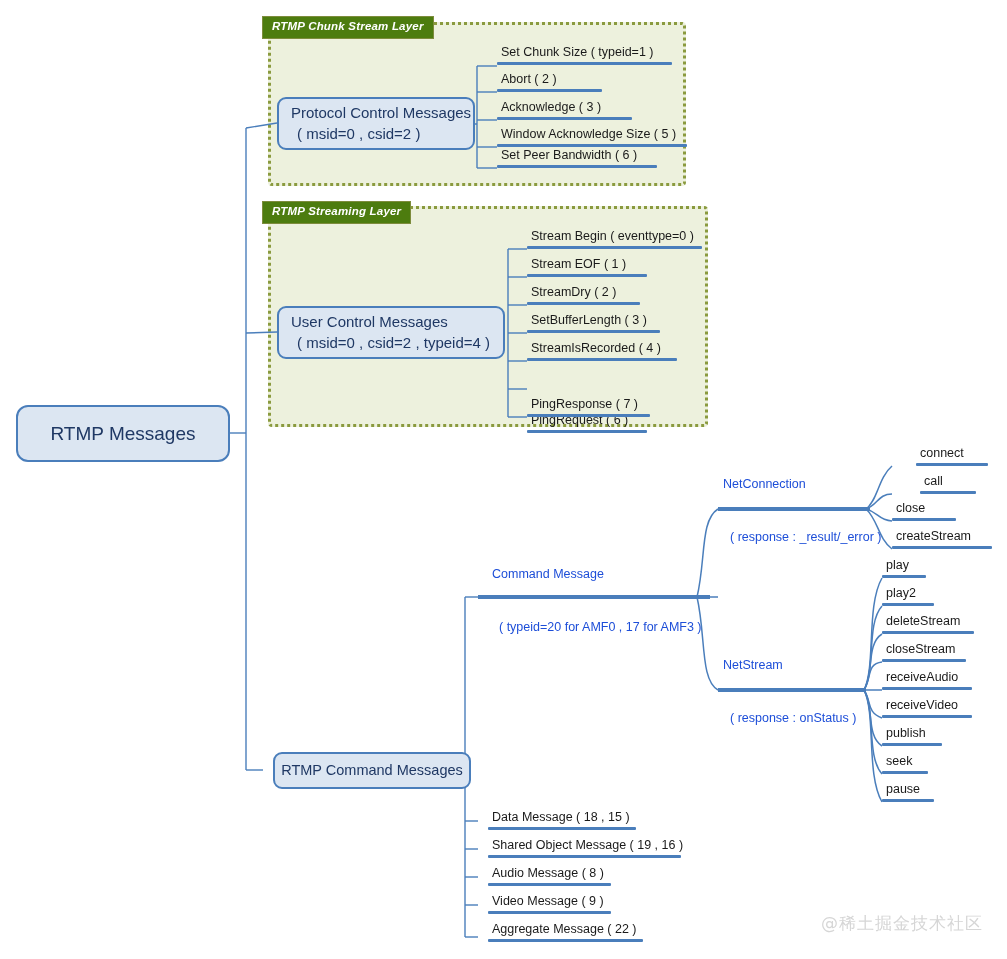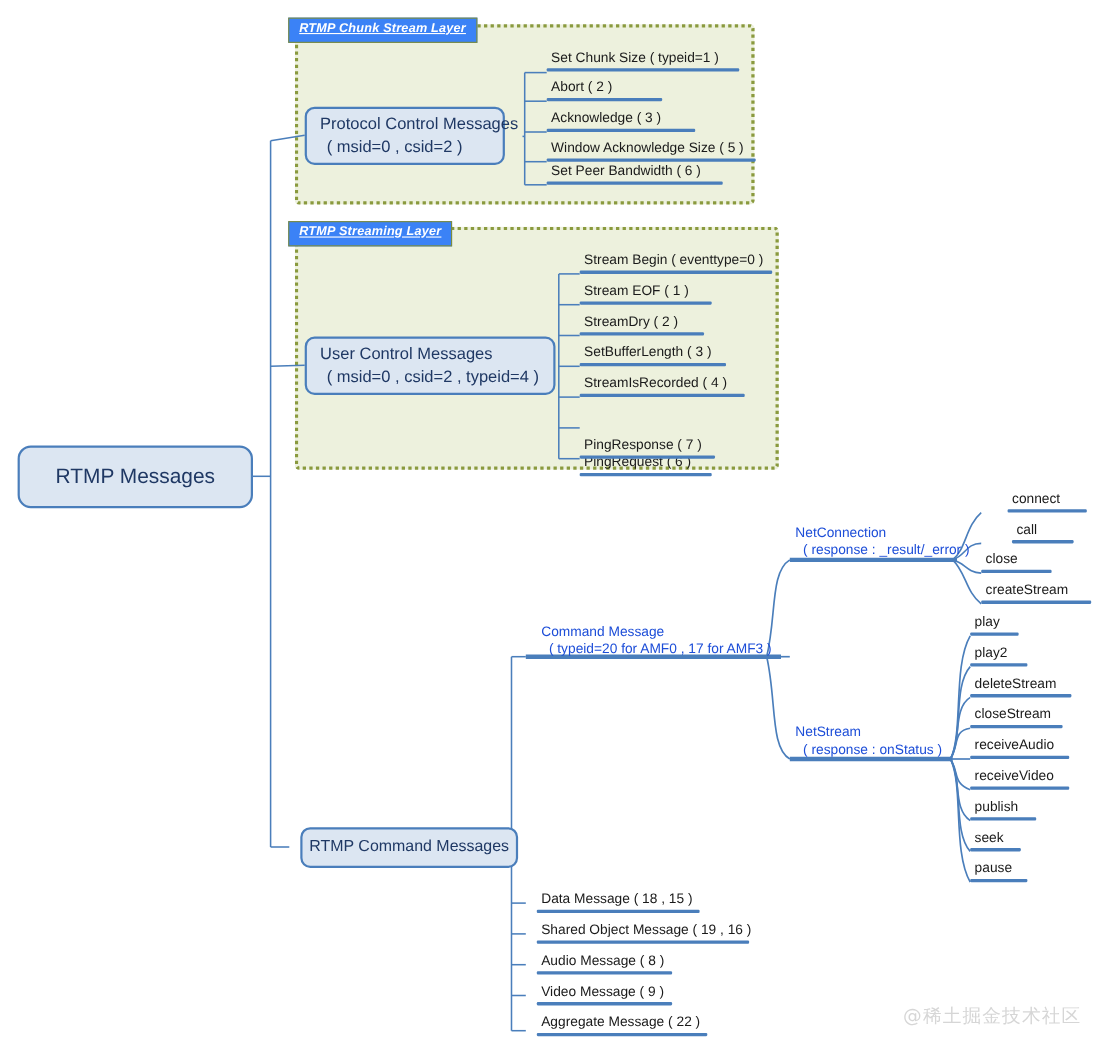--- a/index.html
+++ b/index.html
@@ -14,32 +14,31 @@
   
   .layer-box{
     position:absolute;
     background:#edf1dd;
     border:3px dotted #8a9a3e;
     border-radius:4px;
     box-sizing:border-box;
   }
   .layer-tag{
     position:absolute;
-    background:#3b82f6;
+    background:#4d7c0f;
     border:1px solid #7d8c3c;
     color:#ffffff;
     font-style:italic;
     font-weight:bold;
     font-size:11.5px;
     letter-spacing:.2px;
     padding:4px 9px 5px 9px;
     white-space:nowrap;
     box-sizing:border-box;
     line-height:1;
-    text-decoration:underline;
   }
 
   
   .node{
     position:absolute;
     background:#dce6f2;
     border:2px solid #4a7ebb;
     border-radius:9px;
     color:#1f3864;
     box-sizing:border-box;
@@ -50,41 +49,41 @@
     line-height:1.35;
     white-space:nowrap;
   }
   .node .l1{font-size:15px;}
   .node .l2{font-size:15px;padding-left:6px;}
   #root-node{
     left:16px;top:405px;width:214px;height:57px;
     border-radius:12px;align-items:center;justify-content:center;
   }
   #root-node .l1{font-size:19px;}
-  #node-pcm{left:277px;top:97px;width:182px;height:53px;}
+  #node-pcm{left:277px;top:97px;width:198px;height:53px;}
   #node-ucm{left:277px;top:306px;width:228px;height:53px;}
   #node-rcm{left:273px;top:752px;width:198px;height:37px;align-items:center;justify-content:center;}
   #node-rcm .l1{font-size:14.5px;}
 
   
   .leaf{position:absolute;white-space:nowrap;}
   .leaf .lbl{
     display:block;
     font-size:12.5px;
     color:#1a1a1a;
     line-height:1.1;
     padding:0 2px 2px 4px;
   }
   .leaf .bar{
     display:block;height:3px;background:#4a7ebb;border-radius:1px;
   }
 
   
   .caption{position:absolute;white-space:nowrap;font-size:12.5px;color:#1d4ed8;line-height:1.3;}
-  .caption .sub{display:block;padding-left:7px;}
+  .caption .sub{display:block;padding-left:7px;margin-top:37px;}
 
   #watermark{
     position:absolute;right:24px;bottom:24px;
     color:#d6d6d6;font-size:17px;letter-spacing:1px;
     font-family:"DejaVu Sans",sans-serif;
     user-select:none;
   }
 </style>
 </head>
 <body>

